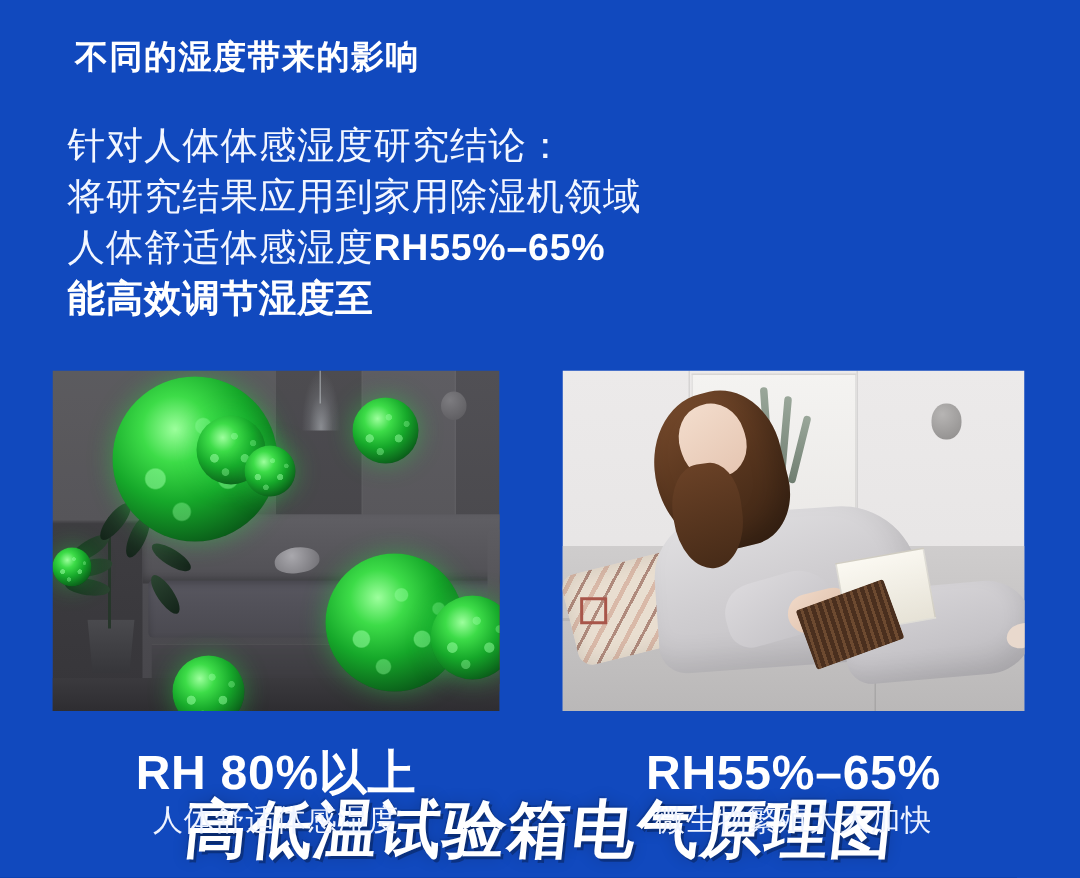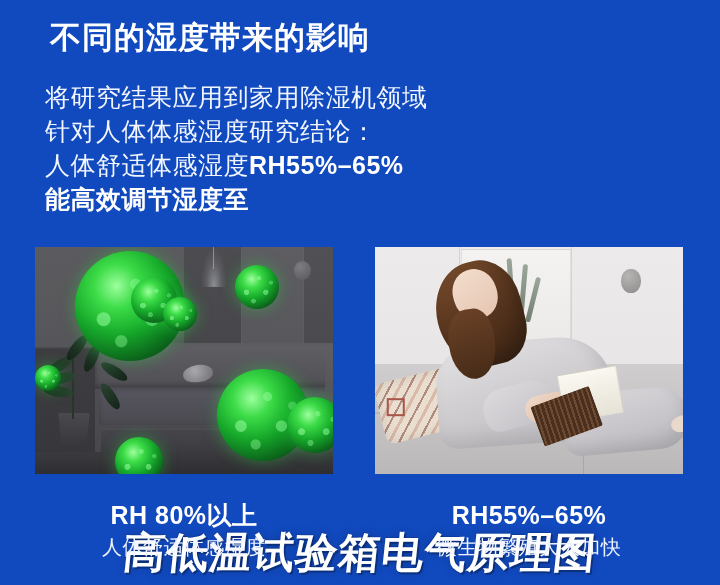--- a/index.html
+++ b/index.html
@@ -16,21 +16,21 @@
     background: #1149be;
     font-family: "Liberation Sans", "DejaVu Sans", sans-serif;
     -webkit-font-smoothing: antialiased;
   }
 
   
   .headline {
     position: absolute;
     left: 50px;
     top: 18px;
-    font-size: 31px;
+    font-size: 22px;
     font-weight: 700;
     color: #ffffff;
     letter-spacing: 1px;
     line-height: 40px;
     white-space: nowrap;
   }
 
   
   .bodycopy {
     position: absolute;
@@ -390,21 +390,21 @@
     height: 80px;
   }
   .caption {
     position: absolute;
     top: 0;
     text-align: center;
   }
   .caption.left  { left: 35px;  width: 298px; }
   .caption.right { left: 375px; width: 308px; }
   .caption .cap-main {
-    font-size: 25px;
+    font-size: 32px;
     font-weight: 700;
     color: #ffffff;
     line-height: 34px;
     letter-spacing: 0.5px;
     white-space: nowrap;
   }
   .caption .cap-sub {
     font-size: 20px;
     font-weight: 400;
     color: #eef3ff;
@@ -414,22 +414,22 @@
   }
 </style>
 </head>
 <body>
 
 <div id="page">
 
   <div class="headline">不同的湿度带来的影响</div>
 
   <div class="bodycopy">
+    <div class="line">针对人体体感湿度研究结论：</div>
     <div class="line">将研究结果应用到家用除湿机领域</div>
-    <div class="line">针对人体体感湿度研究结论：</div>
     <div class="line"><span>人体舒适体感湿度</span><b>RH55%–65%</b></div>
     <div class="line bold">能高效调节湿度至</div>
   </div>
 
   <div class="photo-row">
 
     <div class="photo left">
       <div class="room-dark">
         <div class="rd-wallpanel rd-p1"></div>
         <div class="rd-wallpanel rd-p2"></div>

